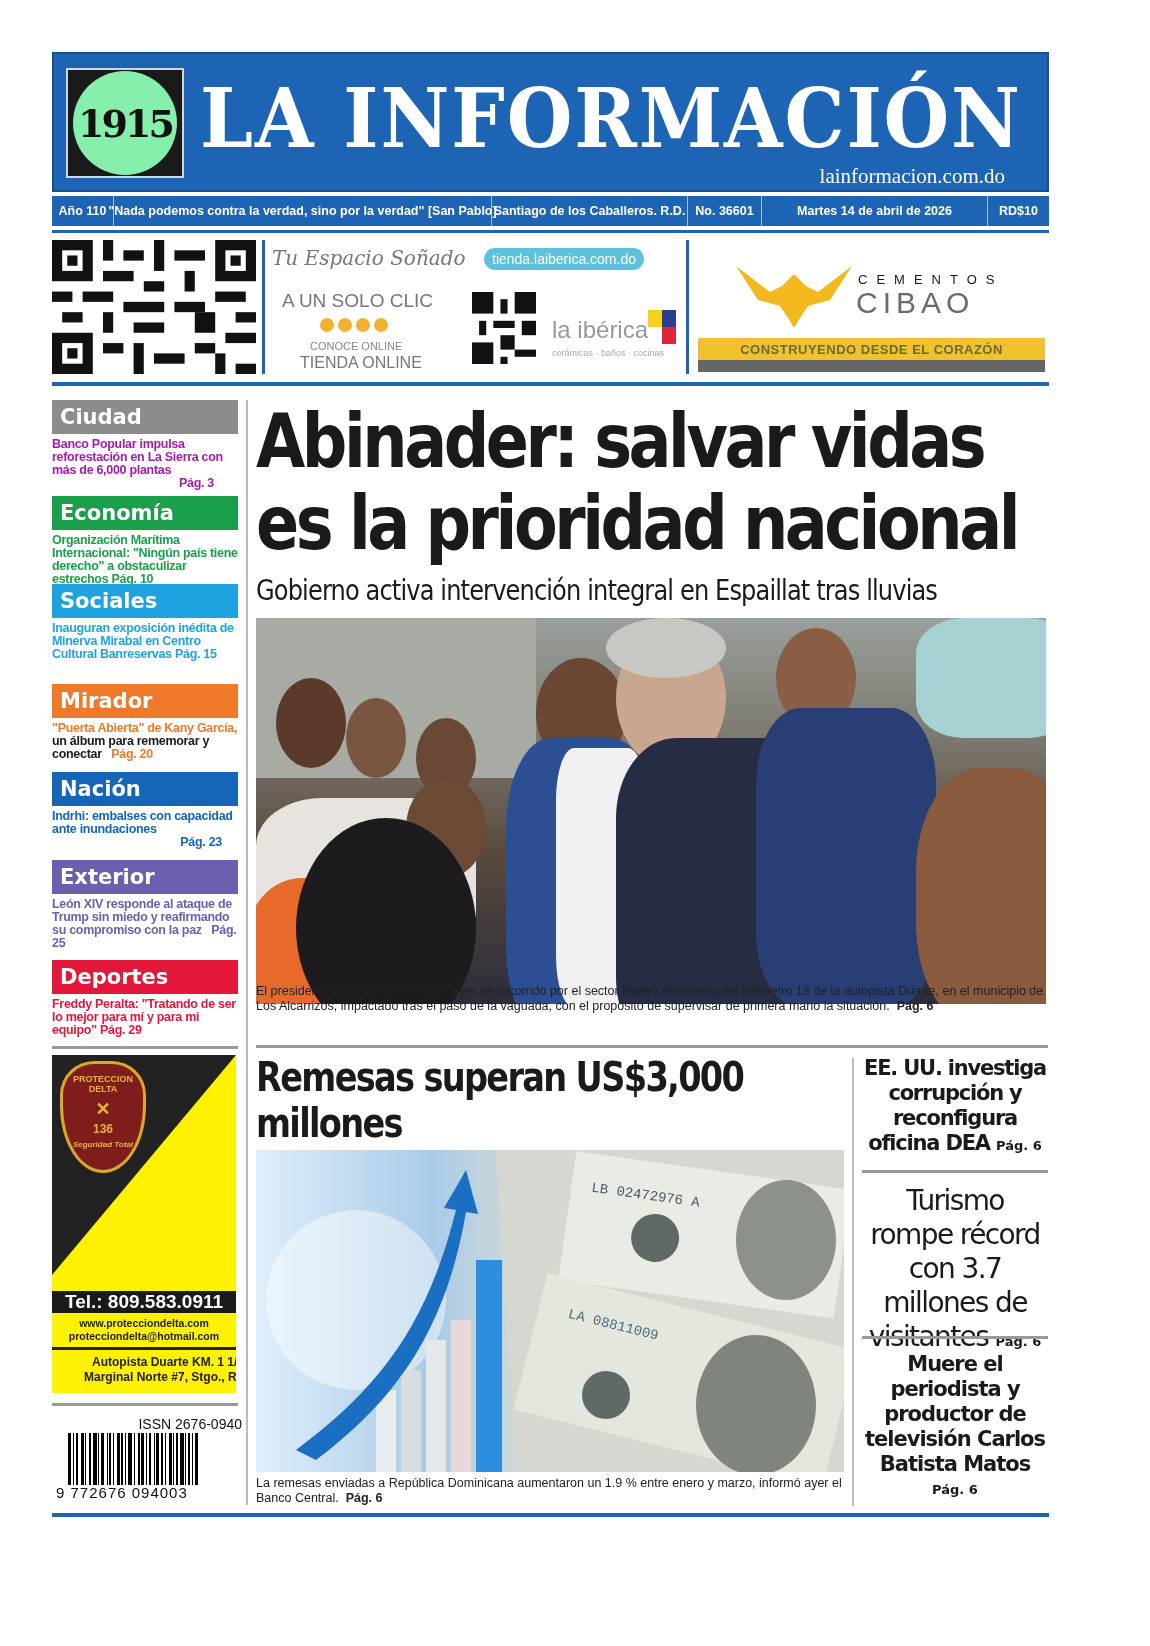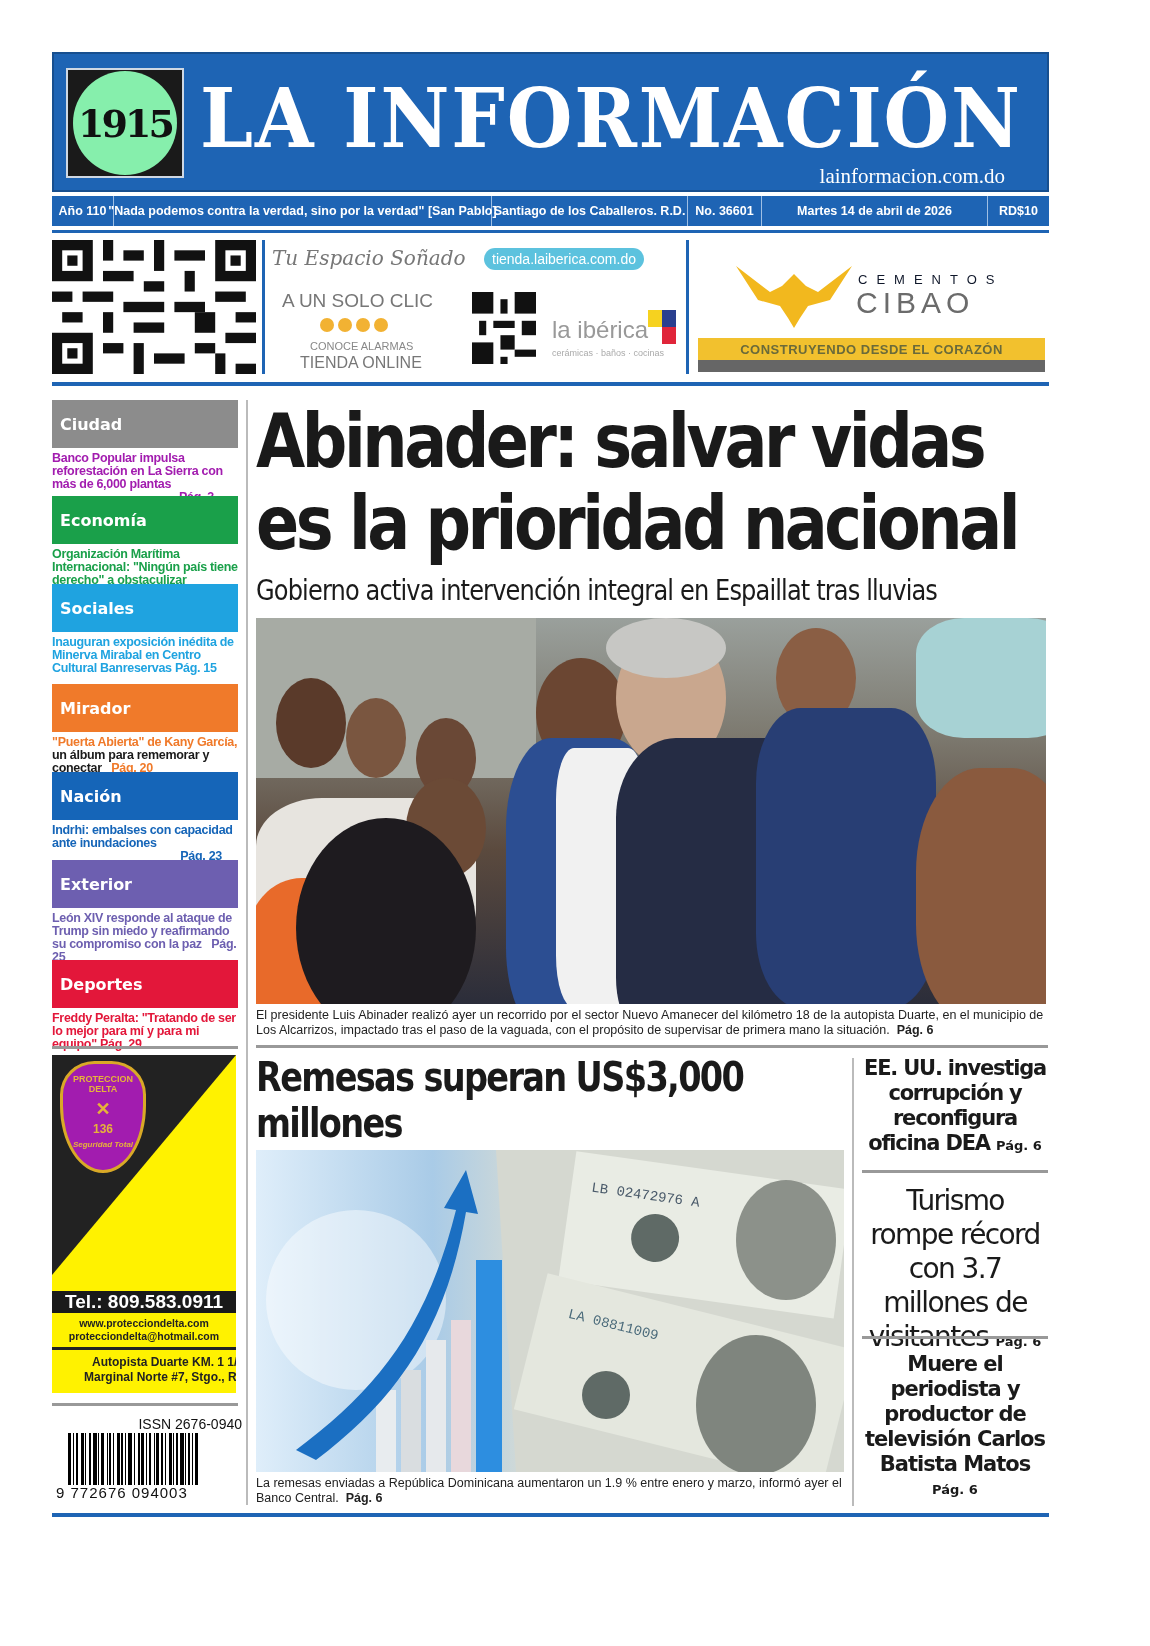--- a/index.html
+++ b/index.html
@@ -36,47 +36,47 @@
   .iberica .flag { position: absolute; left: 380px; top: 70px; width: 28px; height: 34px; }
   .cibao { position: absolute; left: 698px; top: 240px; width: 351px; height: 134px; }
   .cibao .cementos { position: absolute; left: 160px; top: 32px; font-family: "Liberation Sans", sans-serif; font-size: 13px; letter-spacing: 9px; color: #0f172a; }
   .cibao .name { position: absolute; left: 158px; top: 46px; font-family: "Liberation Sans", sans-serif; font-size: 30px; letter-spacing: 5px; color: #6b6b6b; }
   .cibao .slogan { position: absolute; left: 0; top: 98px; width: 347px; height: 22px; background: #f2c12e; font-family: "Liberation Sans", sans-serif; font-weight: bold; font-size: 13px; color: #6a6a3a; display: flex; align-items: center; justify-content: center; letter-spacing: 0.5px; }
   .cibao .greybar { position: absolute; left: 0; top: 120px; width: 347px; height: 12px; background: #666; }
 
   
   .sidebar { position: absolute; left: 52px; top: 400px; width: 186px; }
   .sec { position: absolute; left: 0; width: 186px; }
-  .sec-head { height: 48px; color: #fff; font-family: "DejaVu Sans", sans-serif; font-weight: bold; font-size: 16px; padding-left: 8px; display: flex; align-items: center; }
+  .sec-head { height: 34px; color: #fff; font-family: "DejaVu Sans", sans-serif; font-weight: bold; font-size: 21px; padding-left: 8px; display: flex; align-items: center; }
   .sec-body { font-family: "Liberation Sans", sans-serif; font-weight: bold; font-size: 12.5px; line-height: 13px; margin-top: 4px; letter-spacing: -0.3px; }
   .pg { font-weight: bold; }
   .vrule { position: absolute; left: 246px; top: 400px; width: 2px; height: 1105px; background: #bbb; }
 
   
   .delta { position: absolute; left: 52px; top: 1055px; width: 184px; height: 338px; background: #fff200; overflow: hidden; }
   .delta .black-tri { position: absolute; left: 0; top: 0; width: 0; height: 0; border-top: 220px solid #222; border-right: 184px solid transparent; }
-  .delta .badge { position: absolute; left: 8px; top: 6px; width: 86px; height: 112px; background: #a21caf; border: 3px solid #d9a927; border-radius: 40% 40% 50% 50% / 30% 30% 60% 60%; color: #e6b33a; font-size: 9px; font-weight: bold; text-align: center; padding-top: 10px; font-family: "Liberation Sans", sans-serif; }
+  .delta .badge { position: absolute; left: 8px; top: 6px; width: 86px; height: 112px; background: #7f1d1d; border: 3px solid #d9a927; border-radius: 40% 40% 50% 50% / 30% 30% 60% 60%; color: #e6b33a; font-size: 9px; font-weight: bold; text-align: center; padding-top: 10px; font-family: "Liberation Sans", sans-serif; }
   .delta .services { position: absolute; right: 6px; top: 96px; text-align: right; font-family: "Liberation Sans", sans-serif; font-size: 13px; line-height: 17px; color: #111; }
   .delta .tel { position: absolute; left: 0; top: 236px; width: 184px; height: 22px; background: #1a1a1a; color: #fff; font-family: "Liberation Sans", sans-serif; font-weight: bold; font-size: 19px; display: flex; align-items: center; justify-content: center; }
   .delta .web { position: absolute; left: 0; top: 262px; width: 184px; text-align: center; font-family: "Liberation Sans", sans-serif; font-size: 10.5px; line-height: 13px; font-weight: bold; color: #222; }
   .delta .sep { position: absolute; left: 0; top: 292px; width: 184px; height: 3px; background: #222; }
   .delta .addr { position: absolute; left: 0; top: 300px; width: 184px; text-align: center; font-family: "Liberation Sans", sans-serif; font-size: 12px; line-height: 15px; font-weight: bold; color: #222; margin-left: 24px; }
   .grey-rule { position: absolute; height: 3px; background: #999; }
 
   .issn { position: absolute; left: 56px; top: 1416px; width: 186px; text-align: right; font-family: "Liberation Sans", sans-serif; font-size: 14px; color: #111; }
   .barcode { position: absolute; left: 68px; top: 1433px; width: 166px; height: 52px; display: flex; align-items: stretch; gap: 0; }
   .barcode span { display: block; background: #000; }
   .barcode-digits { position: absolute; left: 56px; top: 1484px; width: 186px; font-family: "Liberation Sans", sans-serif; font-size: 15px; letter-spacing: 1px; color: #111; }
 
   
   .headline { position: absolute; left: 256px; top: 400px; width: 790px; font-family: "DejaVu Sans", sans-serif; font-weight: bold; font-size: 74px; line-height: 82px; letter-spacing: -4px; color: #1a1a1a; transform: scaleX(0.86); transform-origin: left top; width: 920px; }
   .subhead { position: absolute; left: 256px; top: 574px; font-family: "DejaVu Sans", sans-serif; font-size: 28px; color: #1a1a1a; letter-spacing: -1px; transform: scaleX(0.86); transform-origin: left top; white-space: nowrap; }
   .photo { position: absolute; left: 256px; top: 618px; width: 790px; height: 386px; overflow: hidden; background: linear-gradient(180deg, #9aa09c 0%, #7d7a70 30%, #5b4a3e 60%, #2b2d3a 100%); }
   .photo .shape { position: absolute; border-radius: 50%; }
-  .caption { position: absolute; left: 256px; top: 1008px; width: 792px; font-family: "Liberation Sans", sans-serif; font-size: 12.5px; line-height: 15px; color: #222; }
+  .caption { position: absolute; left: 256px; top: 984px; width: 792px; font-family: "Liberation Sans", sans-serif; font-size: 12.5px; line-height: 15px; color: #222; }
 
   
   .h2 { position: absolute; left: 256px; top: 1054px; font-family: "DejaVu Sans", sans-serif; font-weight: bold; font-size: 40px; line-height: 46px; letter-spacing: -2px; color: #1a1a1a; transform: scaleX(0.84); transform-origin: left top; width: 710px; }
   .money { position: absolute; left: 256px; top: 1150px; width: 588px; height: 322px; overflow: hidden; background: linear-gradient(90deg, #dfeefa 0%, #a9cbe7 30%, #d8dcd4 48%, #c9cdc4 100%); }
   .caption2 { position: absolute; left: 256px; top: 1476px; width: 590px; font-family: "Liberation Sans", sans-serif; font-size: 12.5px; line-height: 15px; color: #222; }
   .vrule2 { position: absolute; left: 852px; top: 1058px; width: 2px; height: 448px; background: #bbb; }
 
   
   .brief { position: absolute; left: 862px; width: 186px; text-align: center; color: #1a1a1a; font-family: "DejaVu Sans", sans-serif; }
   .brief.b1 { top: 1056px; font-weight: bold; font-size: 21px; line-height: 25px; letter-spacing: -1.2px; }
@@ -153,21 +153,21 @@
 
 <div class="iberica">
   <div class="script">Tu Espacio Soñado</div>
   <div class="solo">A UN SOLO CLIC</div>
   <div class="dots">
       <span></span>
       <span></span>
       <span></span>
       <span></span>
     </div>
-  <div class="conoce">CONOCE ALARMAS</div>
+  <div class="conoce">CONOCE ONLINE</div>
   <div class="tienda">TIENDA ONLINE</div>
   <div class="url-pill">tienda.laiberica.com.do</div>
   <svg class="qr-small" viewBox="0 0 9 10" preserveAspectRatio="none">
     <rect width="9" height="10" fill="#fff"></rect>
     <g fill="#111">
         <rect x="0" y="0" width="3" height="3"></rect>
         <rect x="6" y="0" width="3" height="3"></rect>
         <rect x="0" y="7" width="3" height="3"></rect>
         <rect x="4" y="1" width="1" height="2"></rect>
         <rect x="3" y="4" width="3" height="1"></rect>

